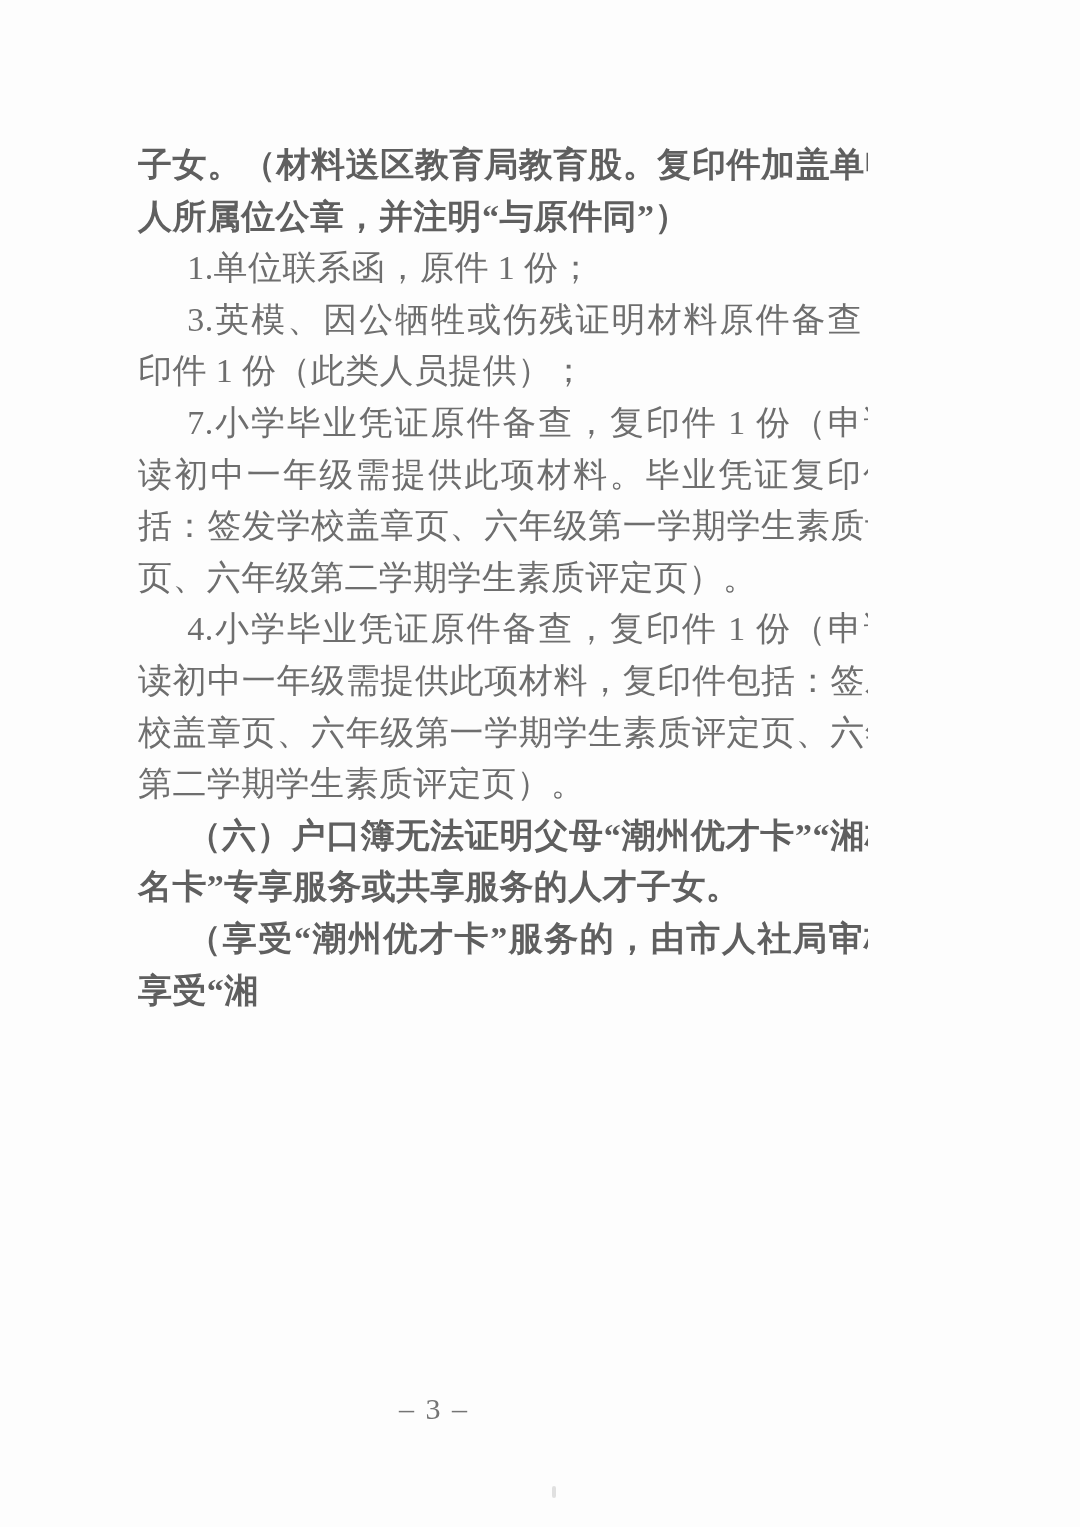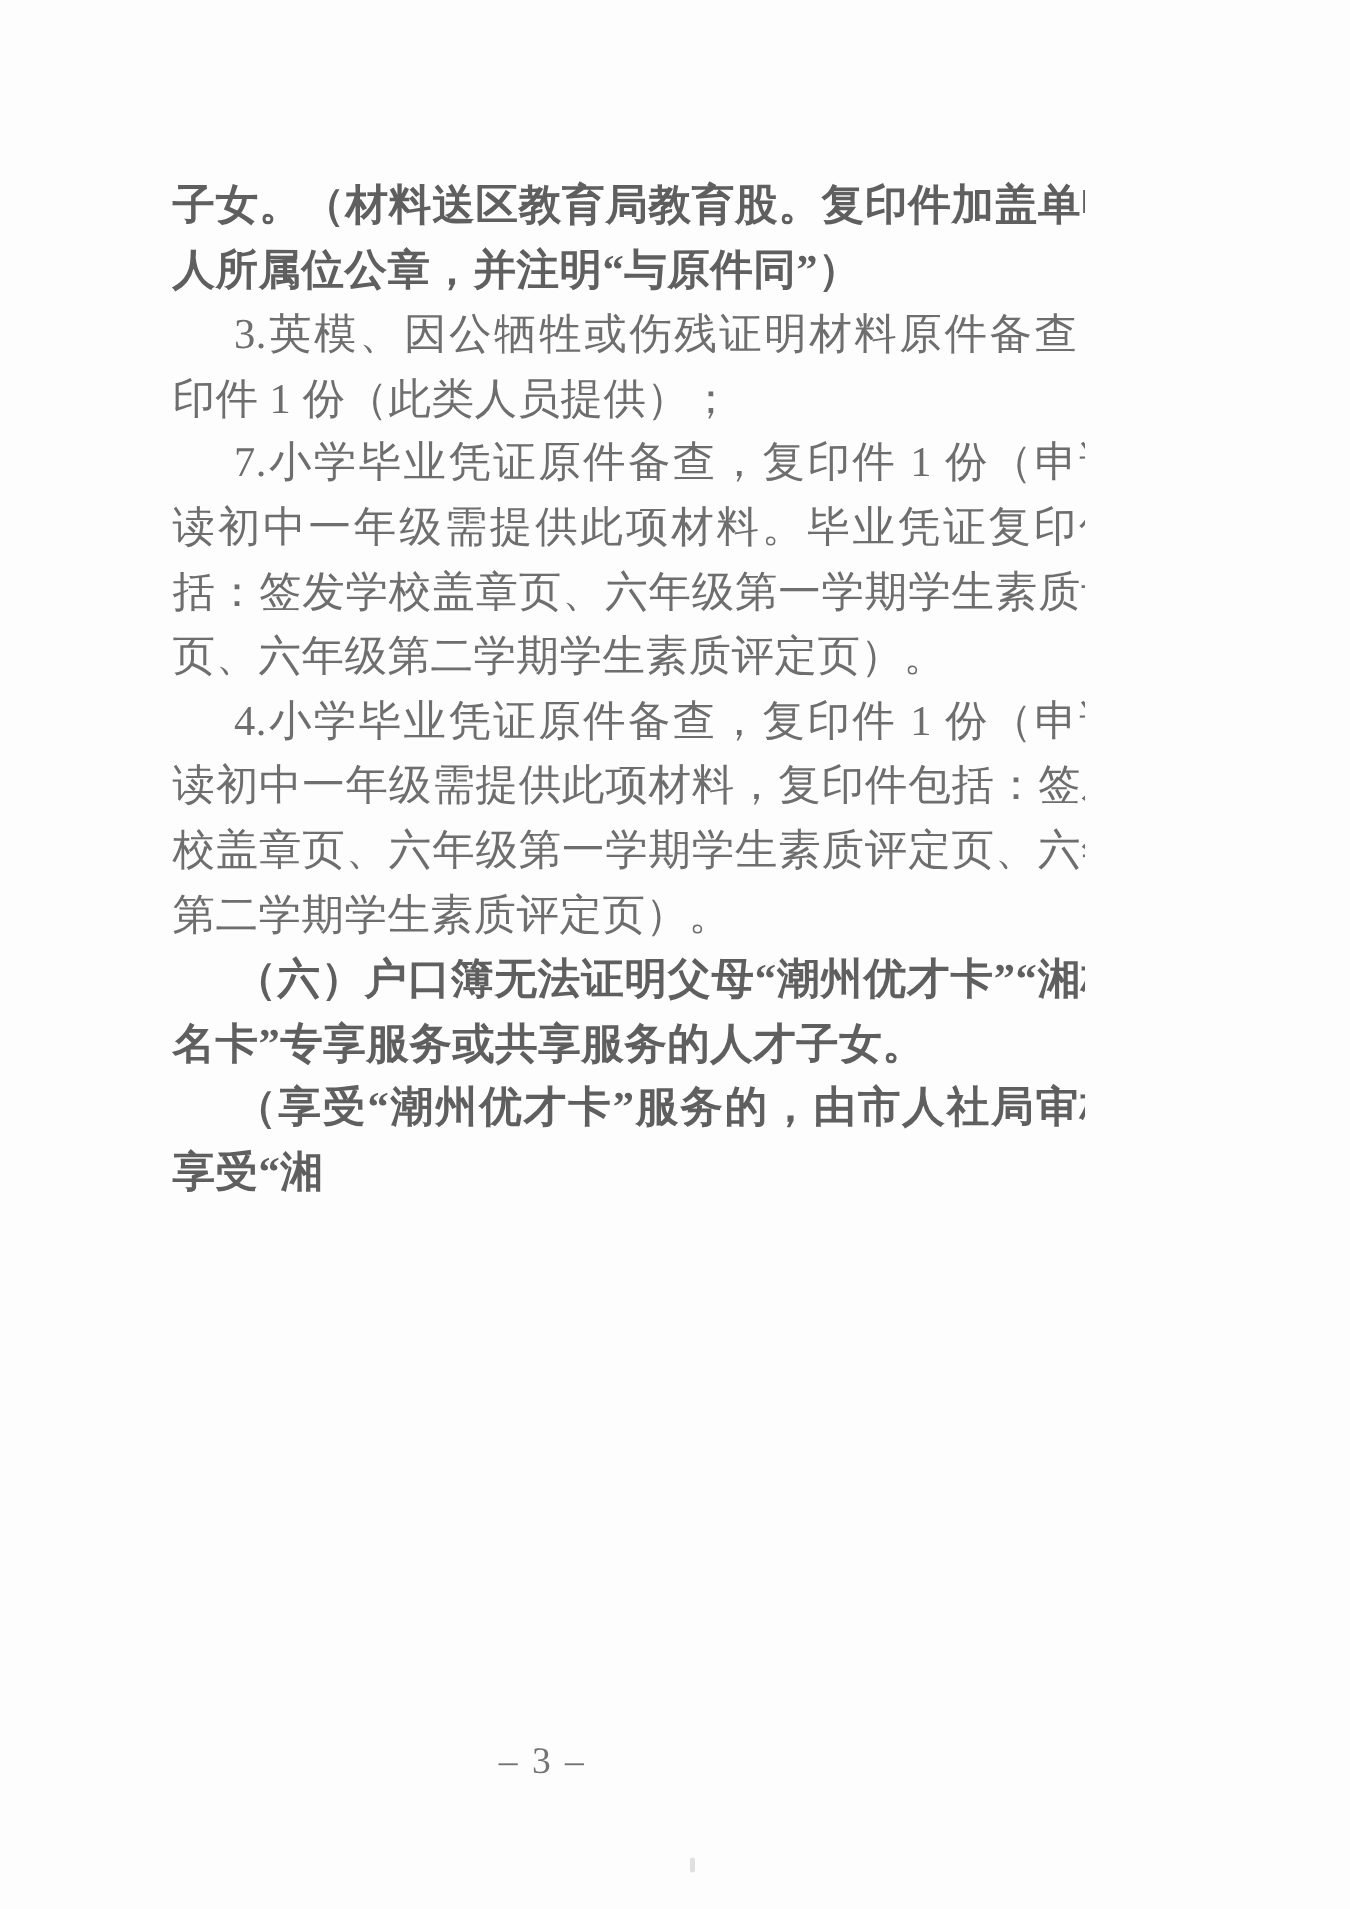--- a/index.html
+++ b/index.html
@@ -58,20 +58,21 @@
     opacity: 0.55;
     border-radius: 2px;
   }
 </style>
 </head>
 <body>
 
 <div class="page">
   <div class="content">
     <p class="para bold no-indent">子女。（材料送区教育局教育股。复印件加盖单申请人所属位公章，并注明“与原件同”）</p>
+    <p class="para">1.单位联系函，原件 1 份；</p>
     <p class="para">3.英模、因公牺牲或伤残证明材料原件备查，复印件 1 份（此类人员提供）；</p>
     <p class="para">7.小学毕业凭证原件备查，复印件 1 份（申请入读初中一年级需提供此项材料。毕业凭证复印件包括：签发学校盖章页、六年级第一学期学生素质评定页、六年级第二学期学生素质评定页）。</p>
     <p class="para">4.小学毕业凭证原件备查，复印件 1 份（申请入读初中一年级需提供此项材料，复印件包括：签发学校盖章页、六年级第一学期学生素质评定页、六年级第二学期学生素质评定页）。</p>
     <p class="para bold">（六）户口簿无法证明父母“潮州优才卡”“湘桥联名卡”专享服务或共享服务的人才子女。</p>
     <p class="para bold">（享受“潮州优才卡”服务的，由市人社局审核，享受“湘</p>
   </div>
 
   <div class="footer">– 3 –</div>
 
   <div class="scan-artifact"></div>

